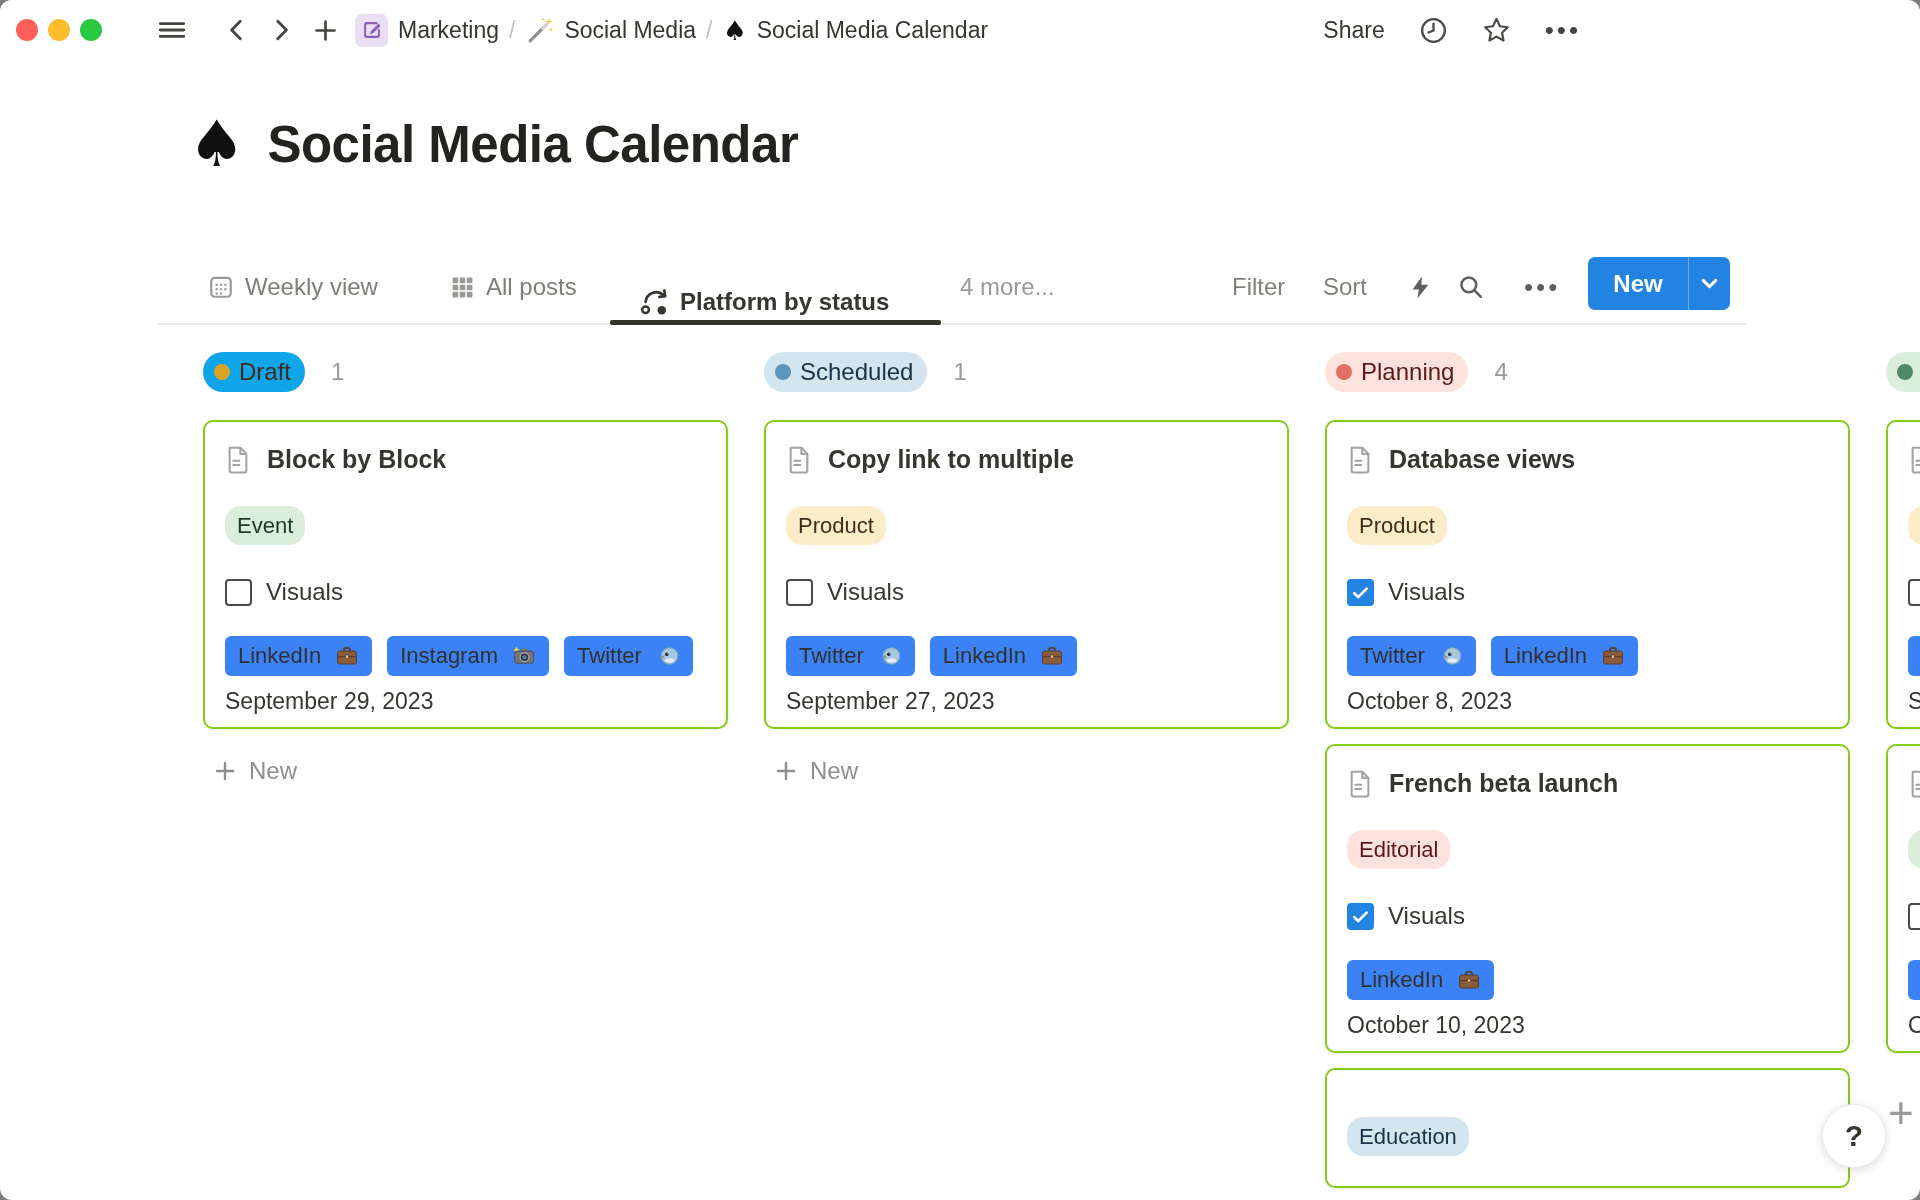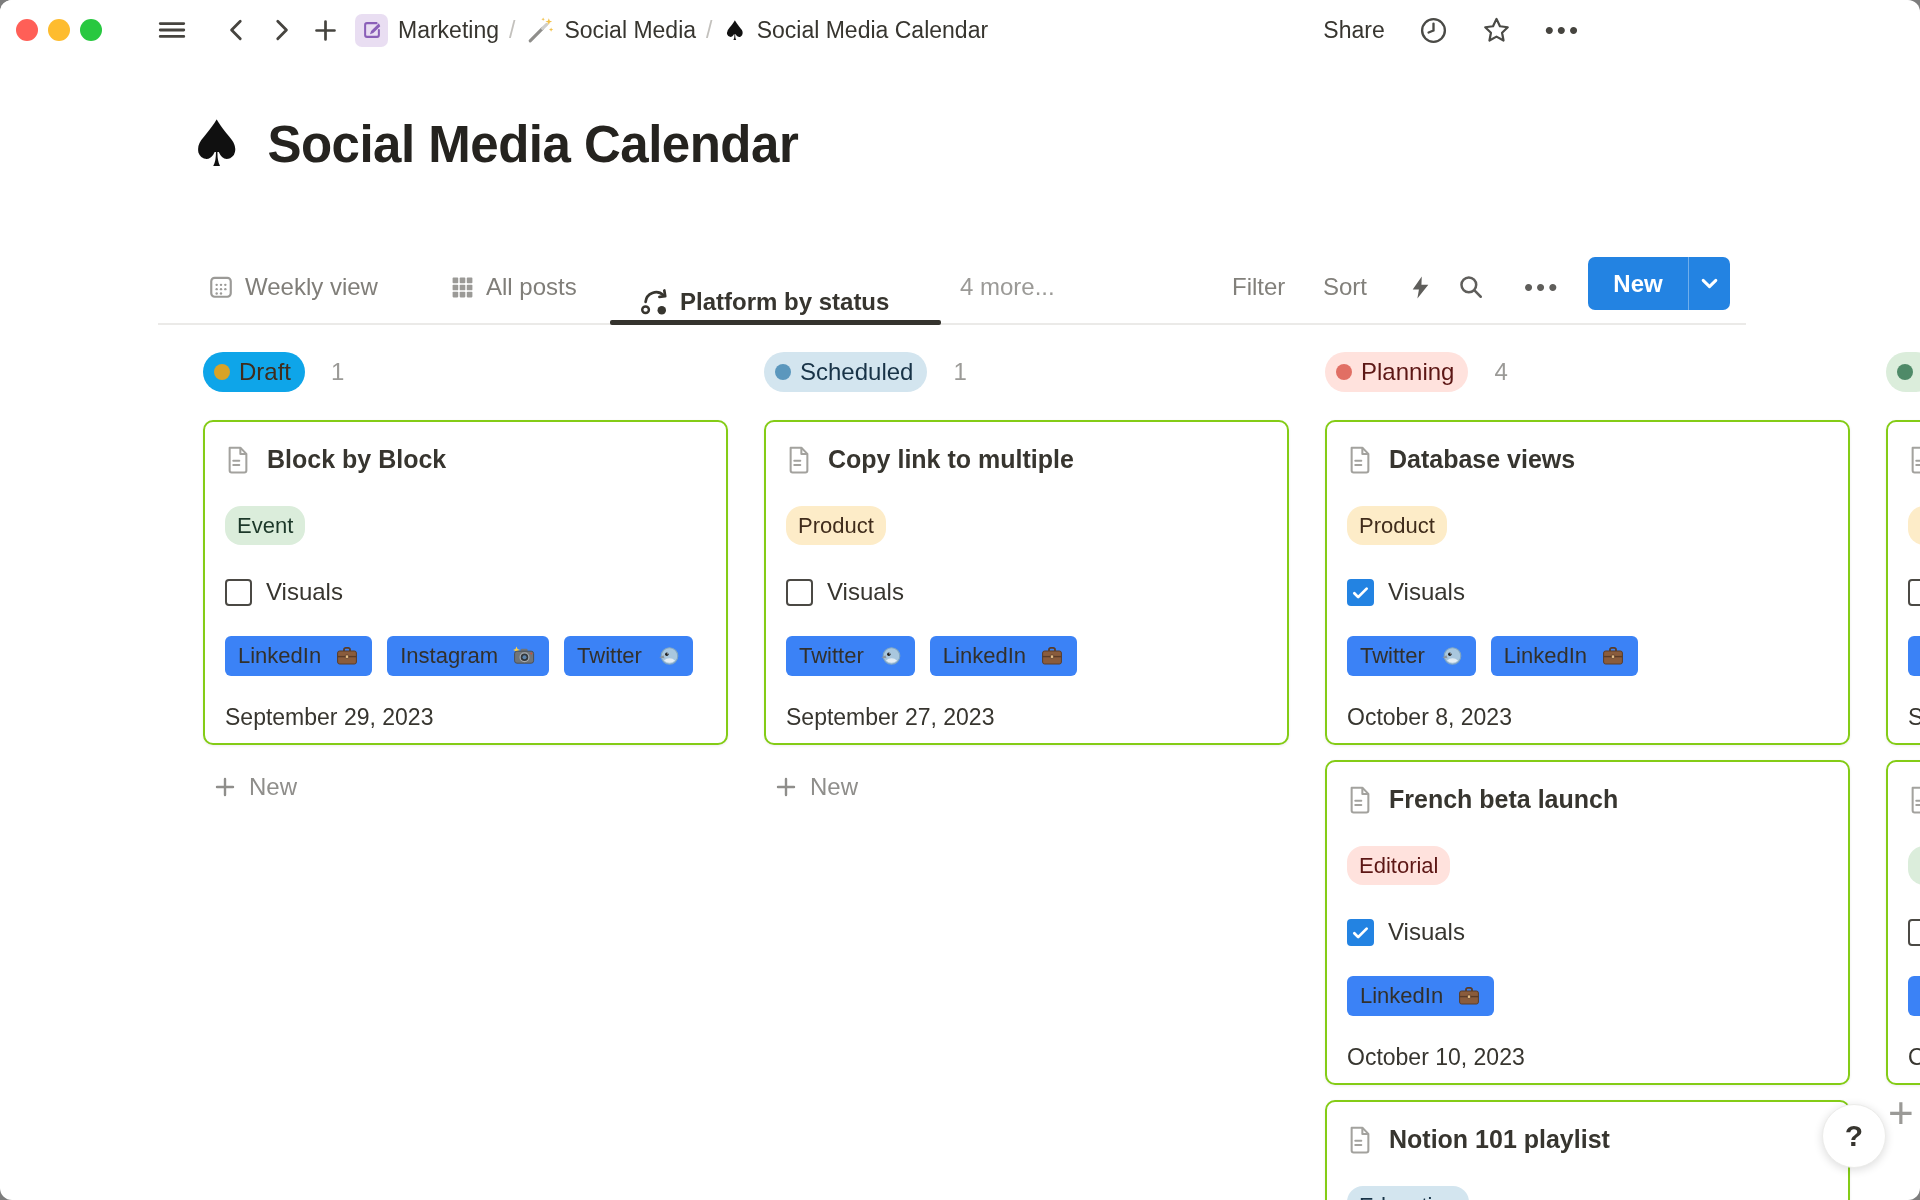--- a/index.html
+++ b/index.html
@@ -60,21 +60,21 @@
   .card-title-row{height:37px;display:flex;align-items:center;gap:16px;}
   .card-title{font-size:25px;font-weight:700;color:#37352f;white-space:nowrap;}
   .cat-row{margin-top:28px;height:39px;display:flex;}
   .cat-pill{height:39px;border-radius:16px;padding:0 12px;display:flex;align-items:center;font-size:22px;min-width:22px;}
   .chk-row{margin-top:31px;height:30px;display:flex;align-items:flex-end;gap:14px;}
   .checkbox{width:27px;height:27px;border:2.5px solid #4b4944;border-radius:4px;box-sizing:border-box;background:#fff;display:flex;align-items:center;justify-content:center;cursor:pointer;}
   .checkbox.checked{background:#2383e2;border-color:#2383e2;}
   .chk-label{font-size:24px;color:#37352f;}
   .plat-row{margin-top:30px;height:40px;display:flex;gap:15px;}
   .plat-pill{height:40px;border-radius:6px;background:#3b82f6;padding:0 13px;display:flex;align-items:center;gap:14px;font-size:22px;color:#32302c;white-space:nowrap;min-width:20px;}
-  .date-row{margin-top:28px;height:26px;font-size:23px;color:#37352f;}
+  .date-row{margin-top:12px;height:26px;font-size:23px;color:#37352f;}
   .add-new{margin-top:24px;height:36px;display:flex;align-items:center;gap:12px;color:#8f8e8b;font-size:24px;cursor:pointer;padding-left:10px;}
 
   
   .help-fab{position:absolute;left:1822px;top:1104px;width:62px;height:62px;border-radius:50%;background:#fff;border:1px solid #ececea;box-shadow:0 2px 10px rgba(0,0,0,0.14);display:flex;align-items:center;justify-content:center;font-size:30px;font-weight:700;color:#37352f;cursor:pointer;z-index:5;}
   .edge-plus{position:absolute;left:1888px;top:1088px;font-size:44px;font-weight:300;color:#9b9a97;cursor:pointer;z-index:4;}
 
   svg{display:block;}
 </style>
 </head>
 <body>
@@ -483,26 +483,20 @@
                 <span>LinkedIn</span>
                 <svg width="24" height="24">
                   <use href="#sym-briefcase"></use>
                 </svg>
               </span>
             </div>
     <div class="date-row">October 10, 2023</div>
   </div>
 
   <div class="card">
-    <div class="card-title-row">
-      <svg width="26" height="30">
-                <use href="#sym-page"></use>
-              </svg>
-      <span class="card-title">Notion 101 playlist</span>
-    </div>
     <div class="cat-row">
       <span class="cat-pill" style="background: rgb(211, 229, 239); color: rgb(24, 51, 71);">Education</span>
     </div>
 
   </div>
 </div>
 
   </div>
 
   <div class="column">

